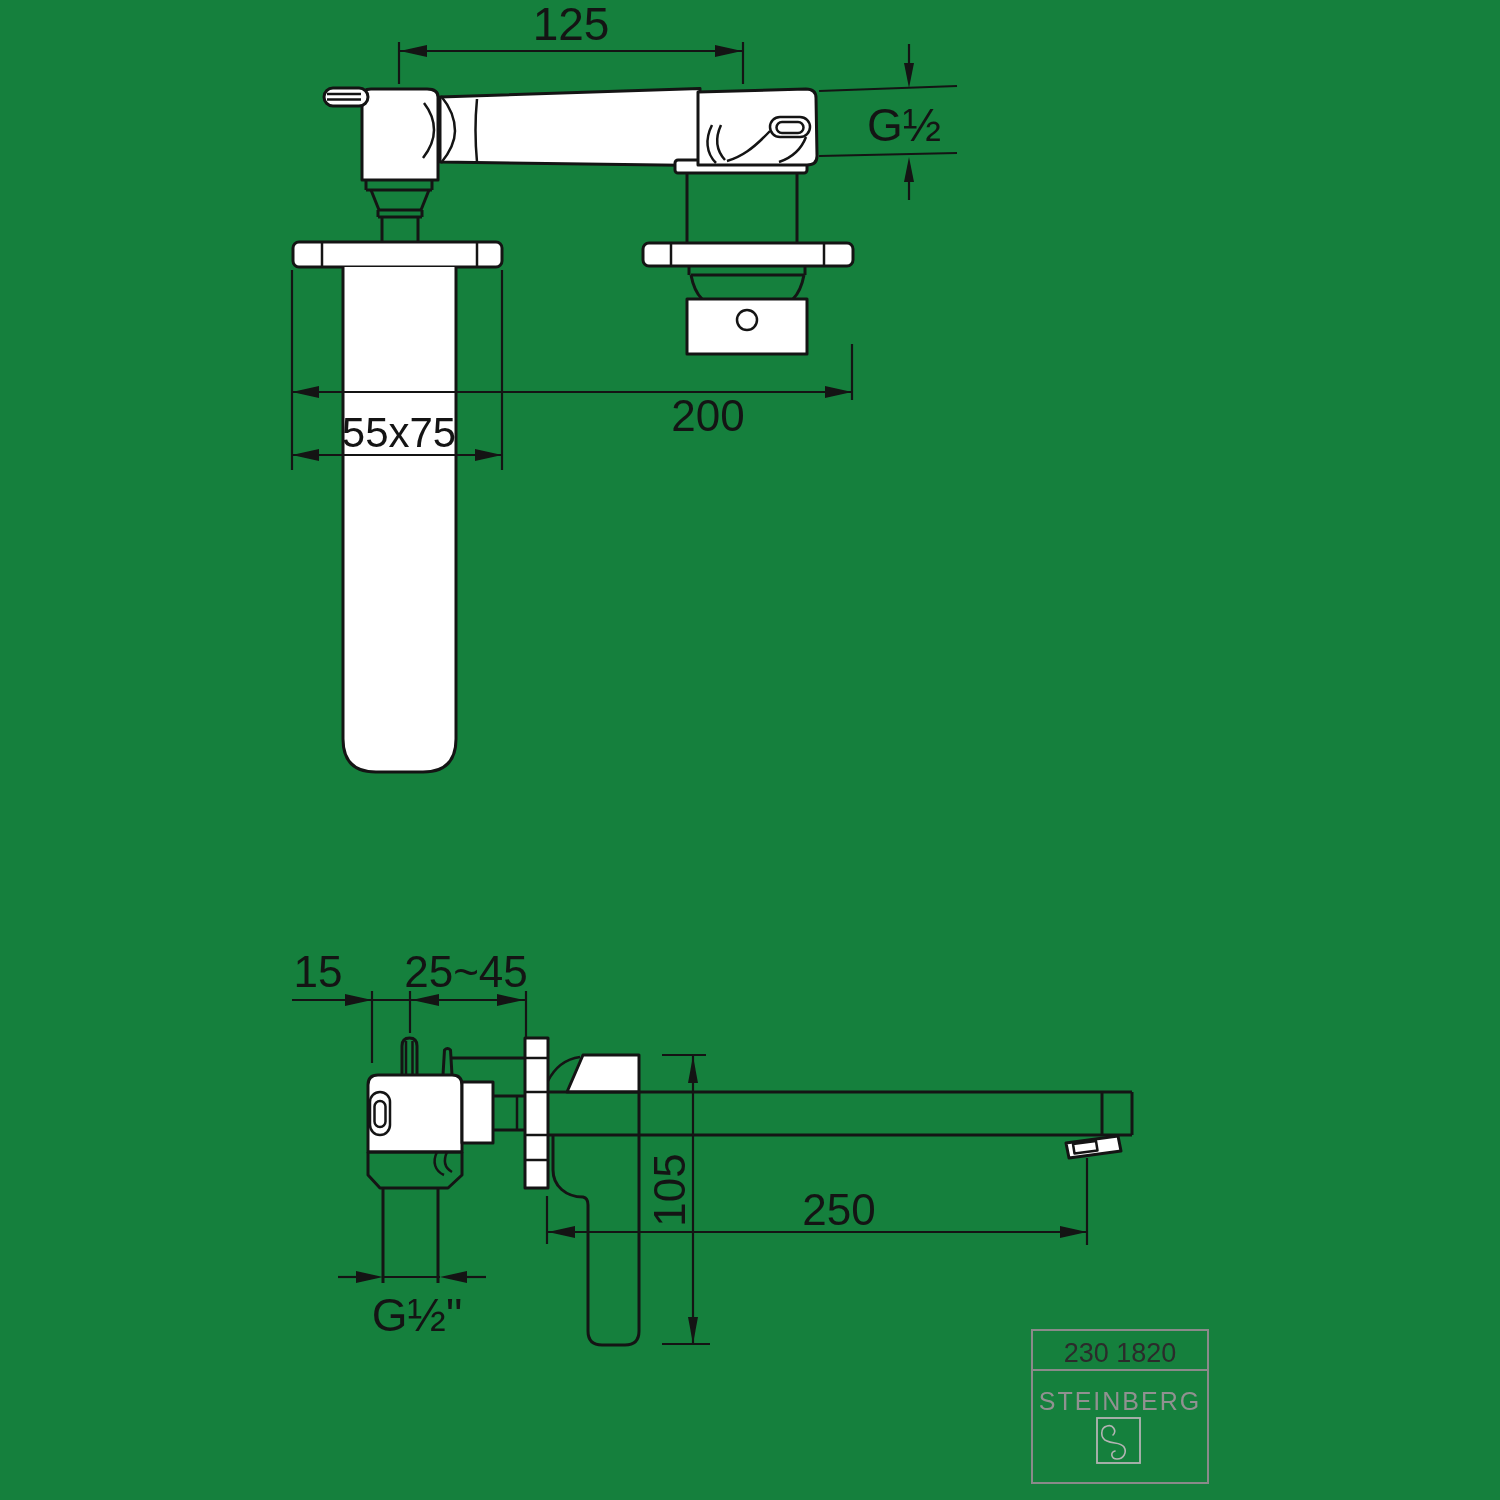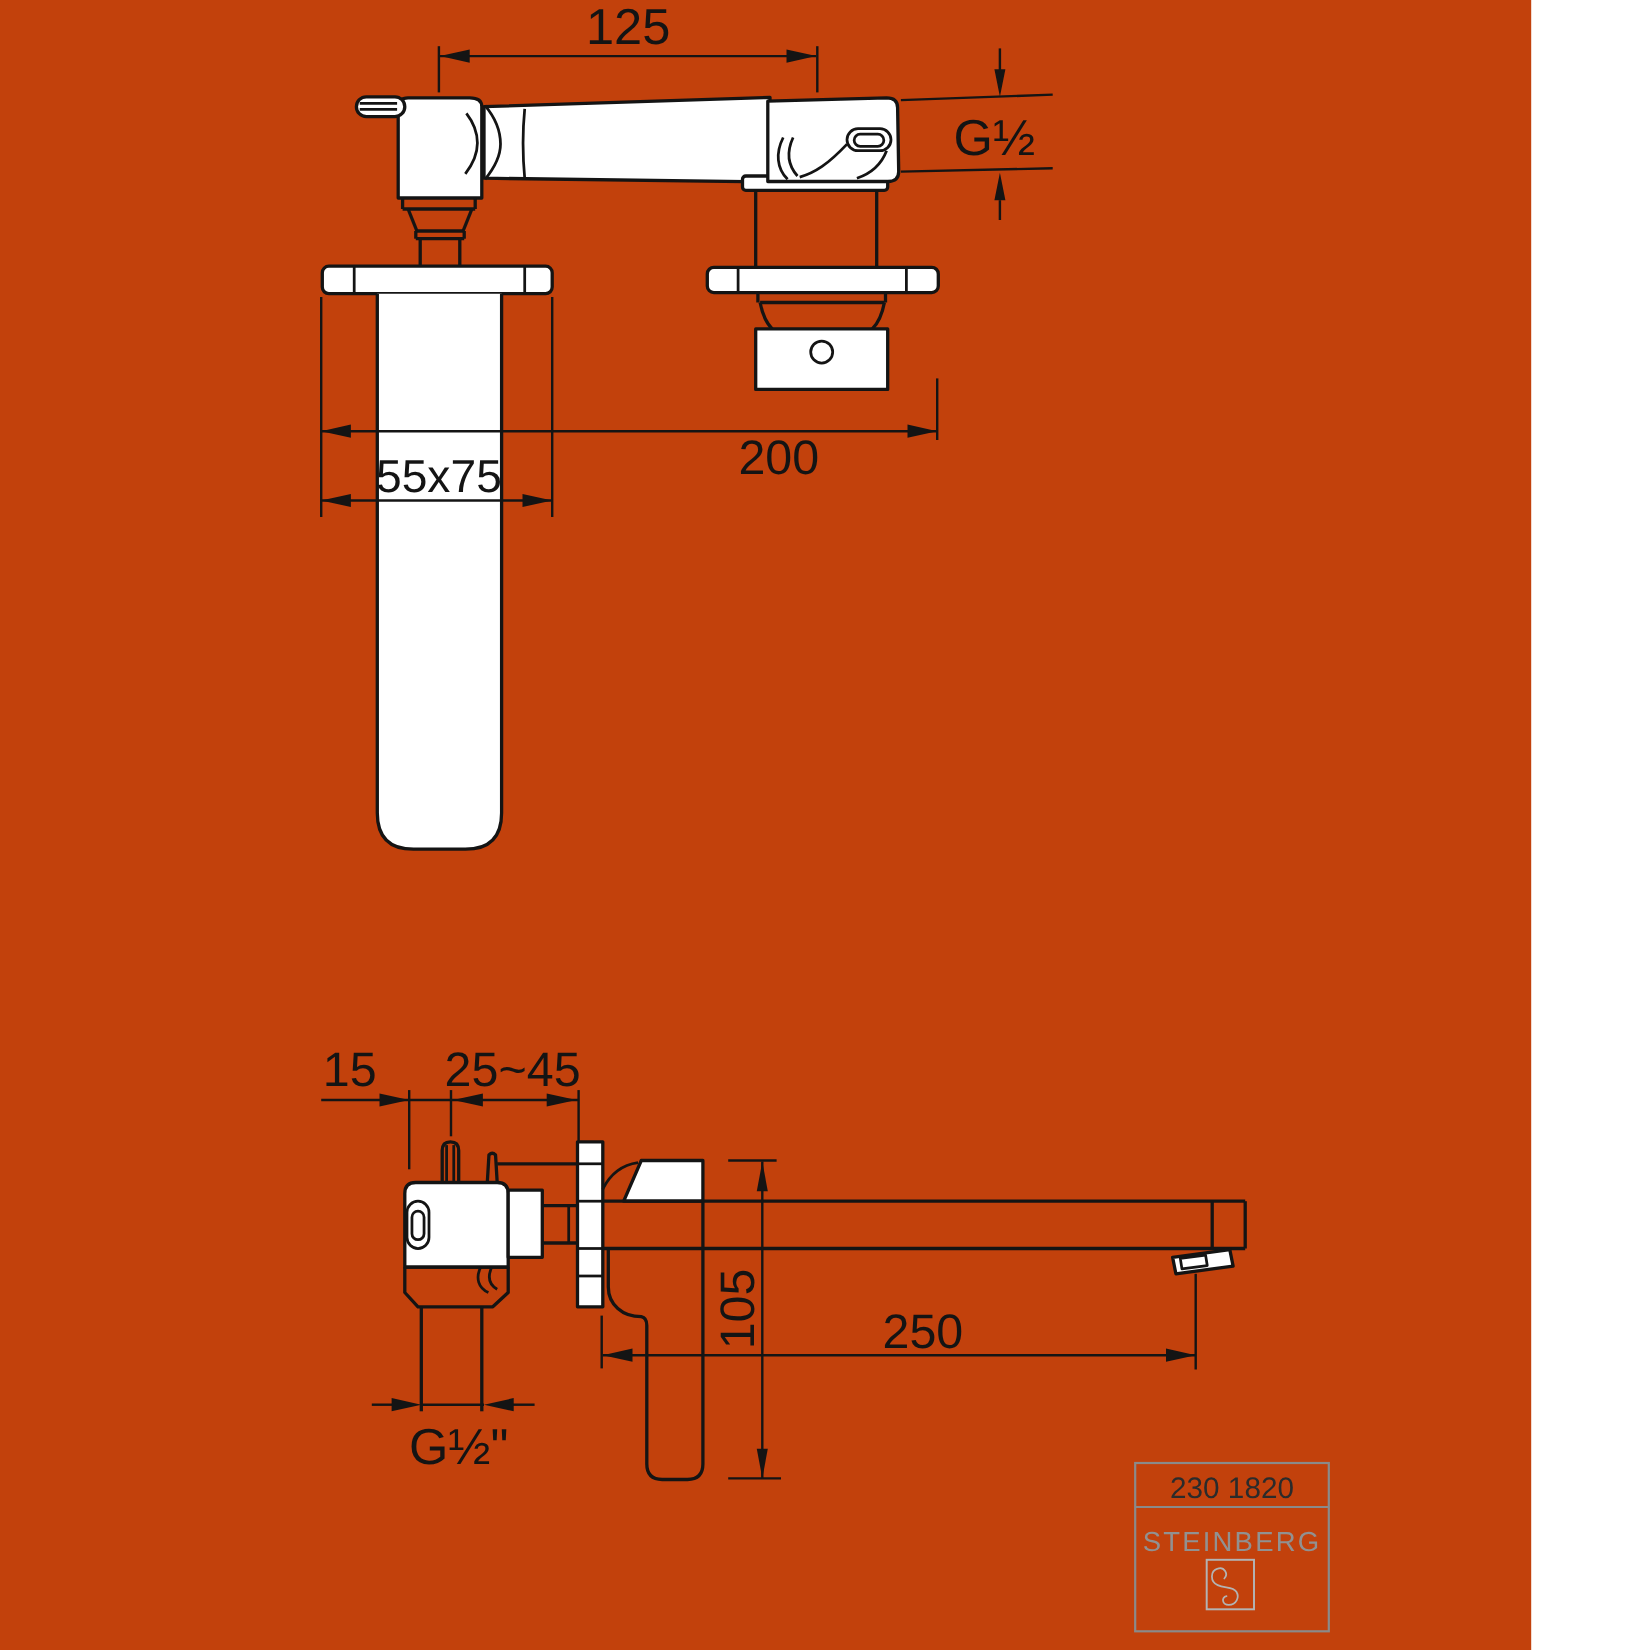--- a/index.html
+++ b/index.html
@@ -1,19 +1,19 @@
 <!DOCTYPE html>
 <html><head>
 <meta charset="utf-8">
 <style>
   html,body{margin:0;padding:0;background:#ffffff;}
   .page{
     position:relative;
-    width:1392px;height:1500px;
-    background:#c2410c;
+    width:1500px;height:1500px;
+    background:#15803d;
     font-family:"Liberation Sans", sans-serif;
     overflow:hidden;
   }
   svg{display:block;}
   .ink{stroke:#141414;fill:none;stroke-linecap:butt;stroke-linejoin:round;}
   .w3{stroke-width:3;}
   .w25{stroke-width:2.5;}
   .dim{stroke:#141414;stroke-width:2.2;fill:none;}
   .arr{fill:#141414;stroke:none;}
   .white{fill:#ffffff;}

